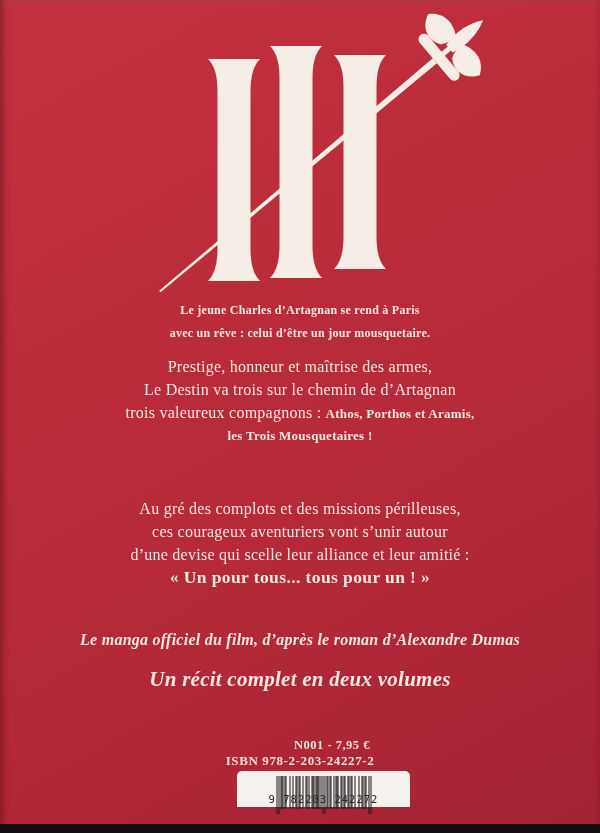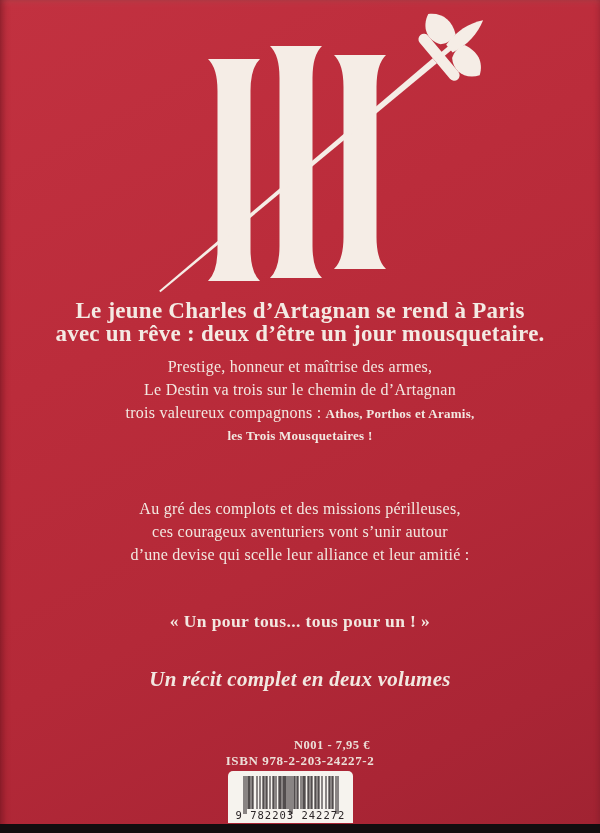--- a/index.html
+++ b/index.html
@@ -8,32 +8,32 @@
     width:600px;height:833px;
     overflow:hidden;
     background:linear-gradient(152deg,#c23140 0%,#bb2c3b 35%,#b42938 62%,#aa2535 85%,#a02332 100%);
     box-shadow:inset 5px 0 9px -4px rgba(70,4,14,.65), inset -3px 0 6px -3px rgba(70,4,14,.35), inset 0 4px 8px -5px rgba(255,235,225,.25);
     font-family:"Liberation Serif","DejaVu Serif",serif;
     color:#f2e8e1;
   }
   .logo-svg{position:absolute;top:0;left:0;display:block;}
   .txt{position:absolute;left:0;width:100%;text-align:center;letter-spacing:.25px;}
   .line{height:23px;line-height:23px;}
-  .intro{top:299px;font-weight:bold;font-size:23px;color:#f4eae3;}
+  .intro{top:299px;font-weight:bold;font-size:12px;color:#f4eae3;}
   .syn1{top:355px;font-size:16px;}
   .syn2{top:497px;font-size:16px;}
   .b{font-weight:bold;font-size:13px;}
-  .motto{font-weight:bold;font-size:17.5px;letter-spacing:.4px;margin-top:44px;}
+  .motto{font-weight:bold;font-size:17.5px;letter-spacing:.4px;}
   .credits1{top:631px;font-style:italic;font-weight:bold;font-size:16px;}
   .credits2{top:667px;font-style:italic;font-weight:bold;font-size:21px;}
   .refprice{top:738px;font-size:12.5px;font-weight:bold;color:#ecdfd8;letter-spacing:.5px;margin-left:32px;}
   .isbn{top:753px;font-size:13px;font-weight:bold;color:#ecdfd8;letter-spacing:.6px;}
   .barcode-box{
-    position:absolute;top:771px;left:228px;width:125px;height:52px;
-    background:#f6f3ee;border-radius:5px 5px 0 0;
+    position:absolute;top:771px;left:237px;width:125px;height:36px;
+    background:#f6f3ee;border-radius:5px 5px 0 0;padding-left:48px;
   }
   .barcode-bars{position:absolute;top:5px;left:50%;transform:translateX(-50%);display:flex;align-items:flex-start;}
   .barcode-bars i{display:block;width:1px;height:33px;}
   .barcode-bars i.bk{background:#1c1719;}
   .barcode-bars i.g{height:38px;}
   .barcode-digits{
     position:absolute;bottom:2px;left:0;width:100%;text-align:center;
     font-family:"DejaVu Sans Mono","Liberation Mono",monospace;
     font-size:10.5px;color:#2a2426;letter-spacing:1px;white-space:pre;
   }
@@ -55,37 +55,38 @@
         <rect x="-2.5" y="-26" width="5" height="12"></rect>
         <path d="M 0,-68 C 7,-55 9,-40 5,-24 L -5,-24 C -9,-40 -7,-55 0,-68 Z"></path>
         <path d="M -7,-38 C -20,-44 -32,-42 -40,-30 C -34,-16 -20,-12 -9,-20 C -5,-26 -5,-32 -7,-38 Z"></path>
         <path d="M 7,-38 C 20,-44 32,-42 40,-30 C 34,-16 20,-12 9,-20 C 5,-26 5,-32 7,-38 Z"></path>
       </g>
     </g>
   </svg>
 
   <div class="txt intro">
     <div class="line">Le jeune Charles d’Artagnan se rend à Paris</div>
-    <div class="line">avec un rêve : deux d’être un jour mousquetaire.</div>
+    <div class="line">avec un rêve : celui d’être un jour mousquetaire.</div>
   </div>
 
   <div class="txt syn1">
     <div class="line">Prestige, honneur et maîtrise des armes,</div>
     <div class="line">Le Destin va trois sur le chemin de d’Artagnan</div>
     <div class="line"><span>trois valeureux compagnons : </span><span class="b">Athos, Porthos et Aramis,</span></div>
     <div class="line b">les Trois Mousquetaires !</div>
   </div>
 
   <div class="txt syn2">
     <div class="line">Au gré des complots et des missions périlleuses,</div>
     <div class="line">ces courageux aventuriers vont s’unir autour</div>
     <div class="line">d’une devise qui scelle leur alliance et leur amitié :</div>
     <div class="line motto">« Un pour tous... tous pour un ! »</div>
   </div>
 
+  <div class="txt credits1">Le manga officiel du film, d’après le roman d’Alexandre Dumas</div>
   <div class="txt credits2">Un récit complet en deux volumes</div>
 
   <div class="txt refprice">N001 - 7,95 €</div>
   <div class="txt isbn">ISBN 978-2-203-24227-2</div>
 
   <div class="barcode-box">
     <div class="barcode-bars">
         <i class="bk g"></i>
         <i class="sp g"></i>
         <i class="bk g"></i>

